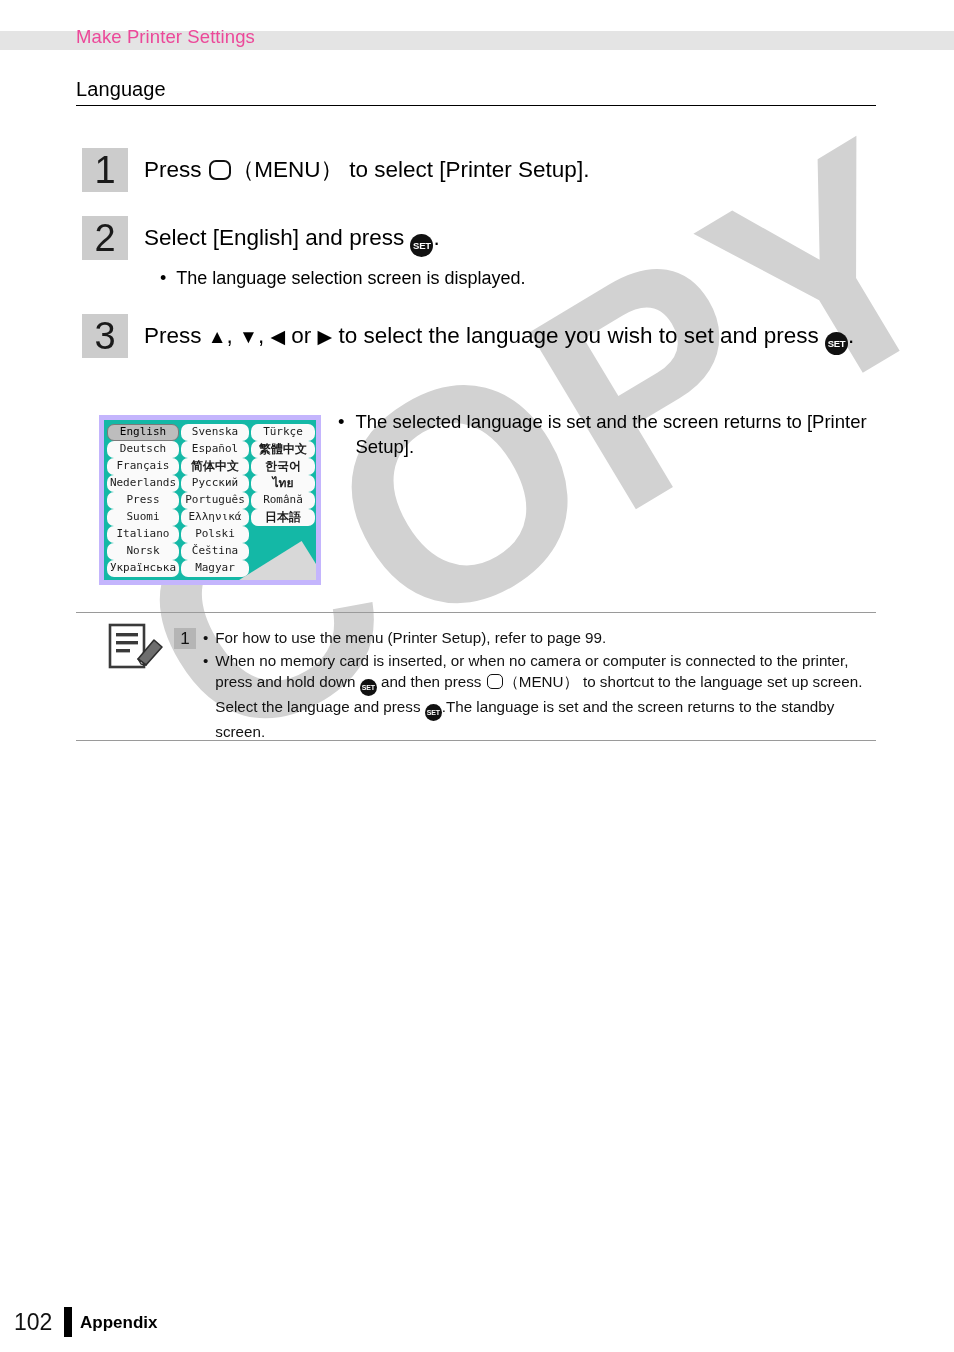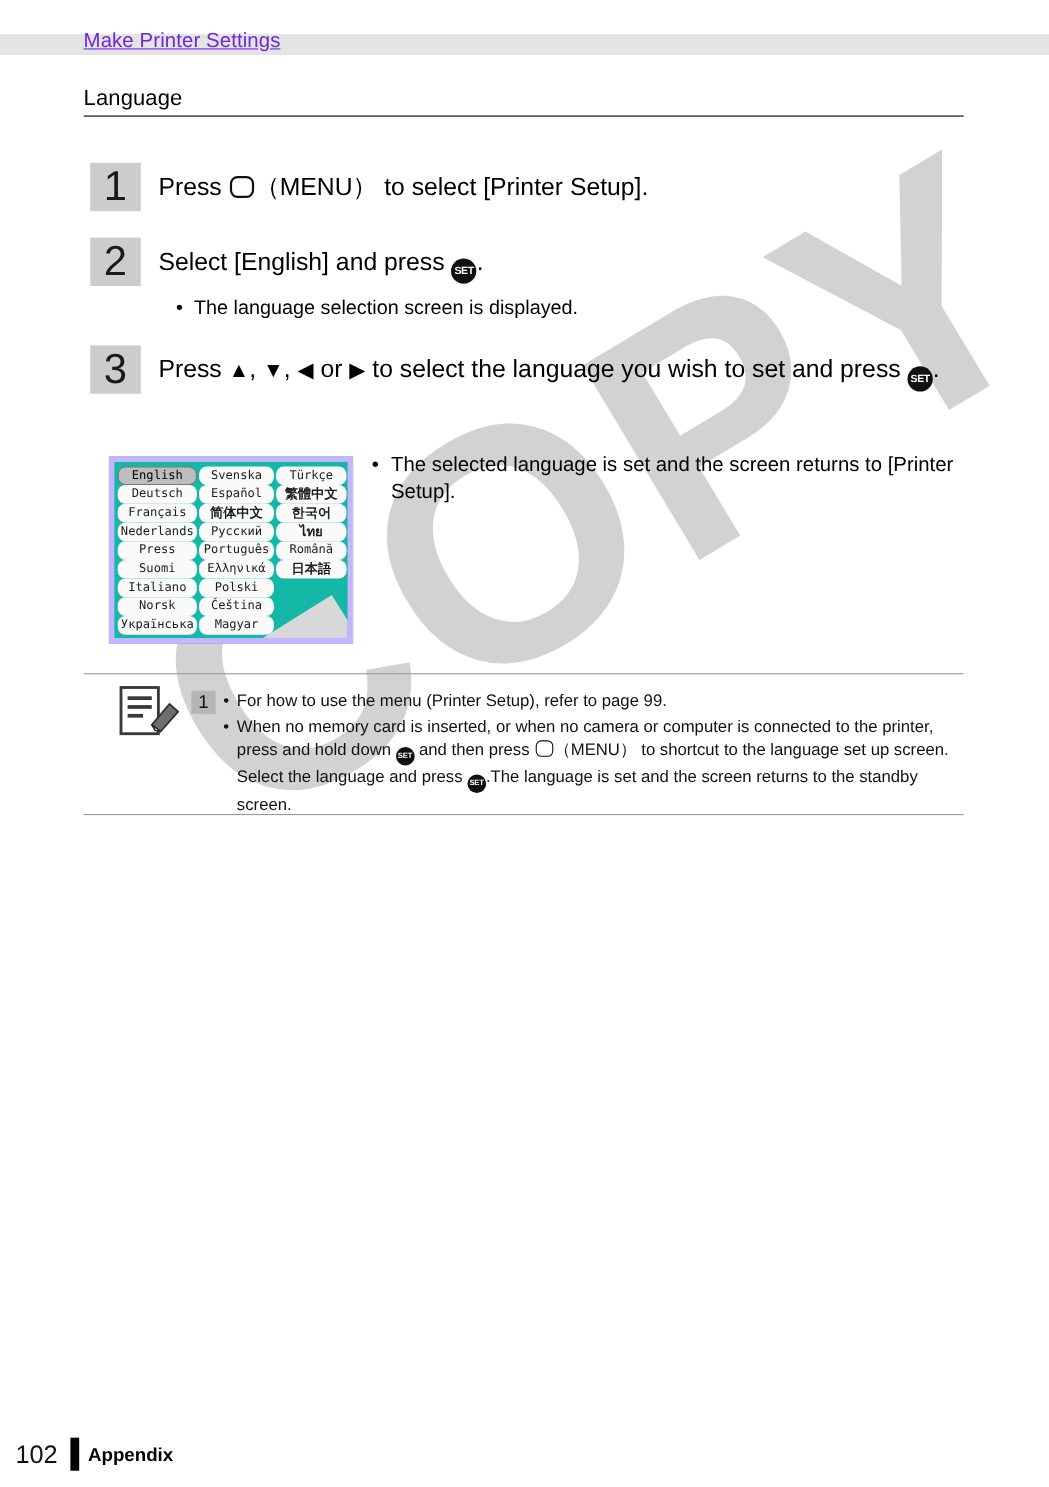--- a/index.html
+++ b/index.html
@@ -55,25 +55,24 @@
     width: 954px;
     height: 19px;
     background: #e4e4e4;
     z-index: 1;
   }
   #header-title {
     position: absolute;
     left: 76px;
     top: 26px;
     font-size: 18.5px;
-    color: #6d28d9;
+    color: #ec4899;
     letter-spacing: 0.1px;
     z-index: 3;
     background: transparent;
-    text-decoration: underline;
   }
 
   
   #section-title {
     position: absolute;
     left: 76px;
     top: 78px;
     font-size: 20px;
     letter-spacing: 0.1px;
     text-align: center;

